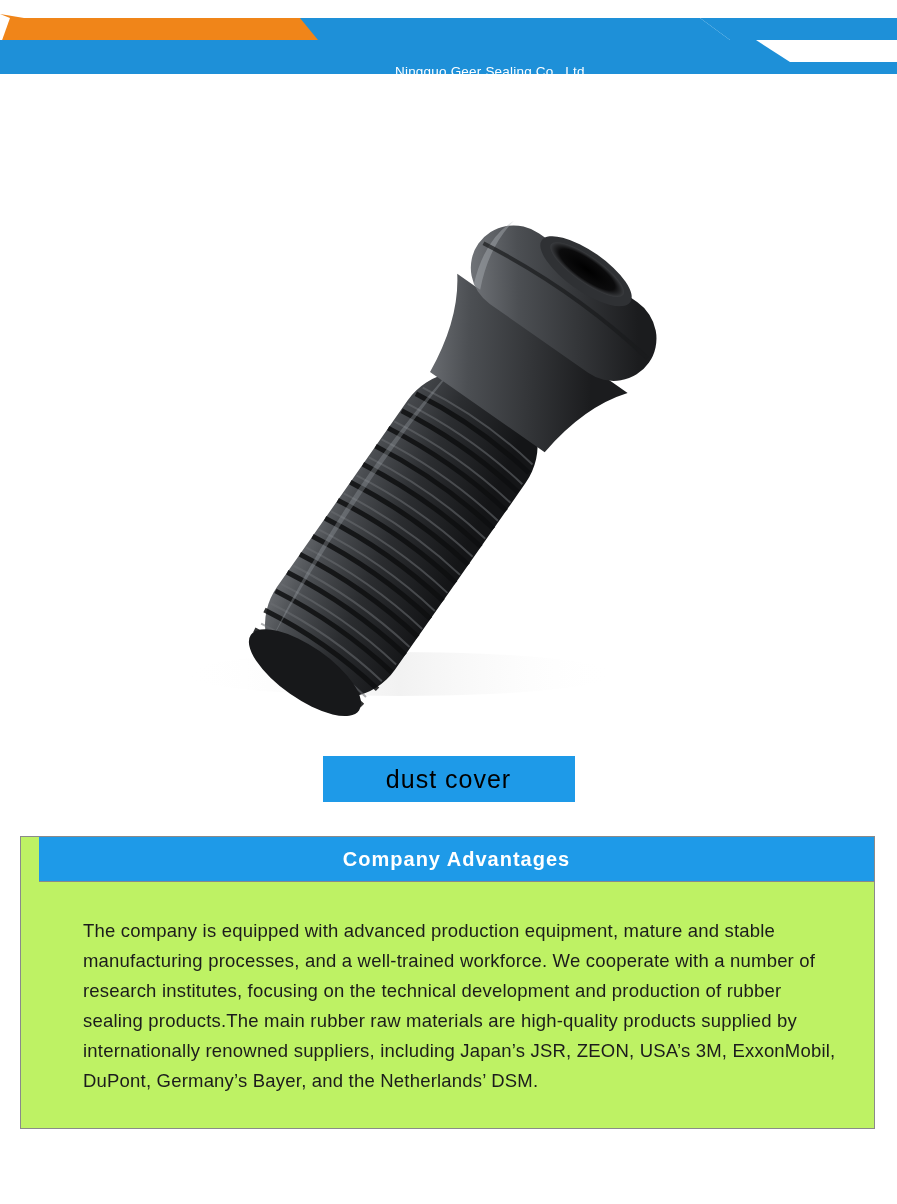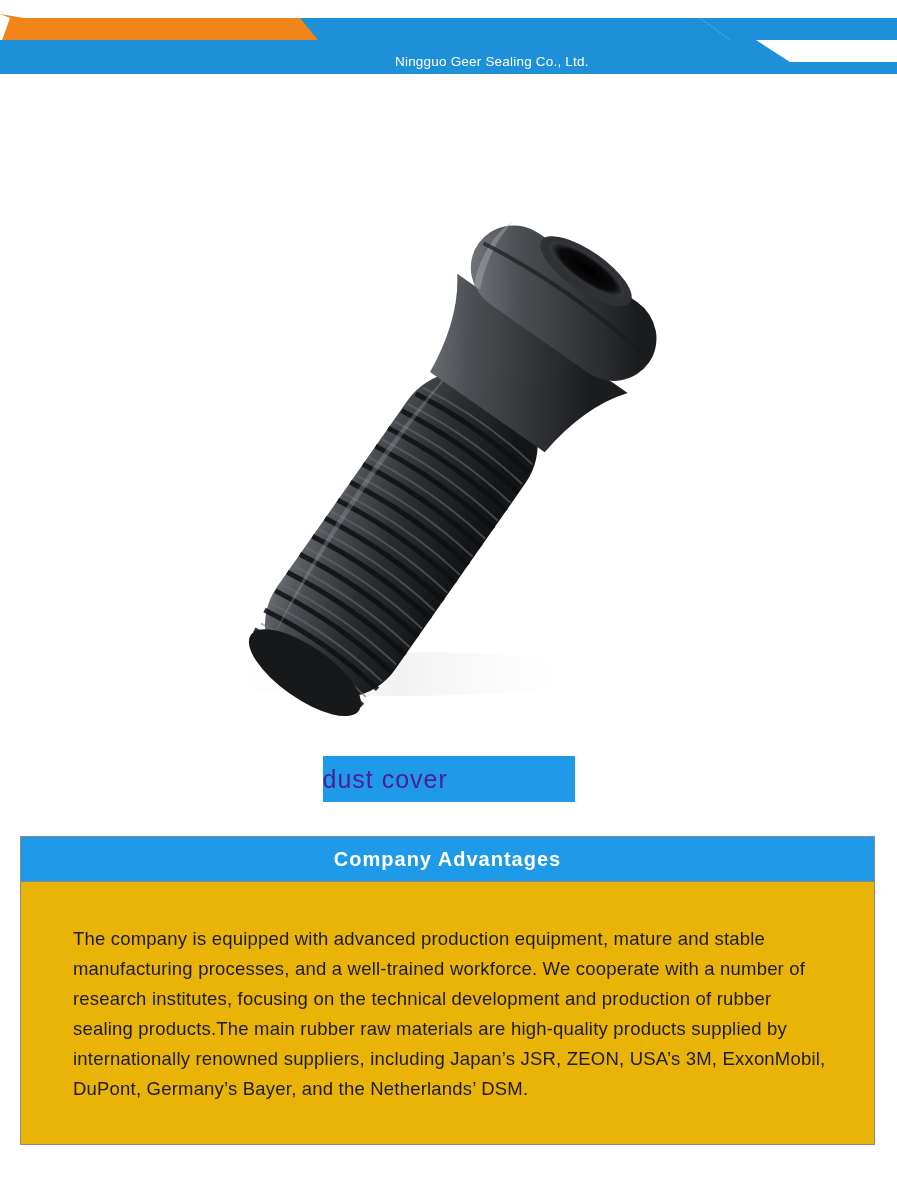--- a/index.html
+++ b/index.html
@@ -35,21 +35,21 @@
     font-size: 25px;
     font-weight: bold;
     color: #ffffff;
     letter-spacing: 0.5px;
     white-space: nowrap;
     z-index: 5;
   }
   .header-sub {
     position: absolute;
     left: 395px;
-    top: 54px;
+    top: 64px;
     font-size: 13.5px;
     color: #ffffff;
     white-space: nowrap;
     letter-spacing: 0.2px;
     z-index: 5;
   }
 
   
   .product-area {
     position: relative;
@@ -69,58 +69,60 @@
   .caption-row {
     width: 897px;
     height: 90px;
     display: flex;
     align-items: center;
     justify-content: center;
     background: #ffffff;
   }
   .caption {
     background: #1e9ae8;
-    color: #4c1d95;
+    color: #000000;
     font-size: 25px;
     letter-spacing: 1px;
     width: 252px;
     height: 46px;
     line-height: 46px;
+    text-align: center;
     white-space: nowrap;
   }
 
   
   .adv-box {
     position: relative;
     margin: 12px 20px 0 20px;
     width: 855px;
     box-sizing: border-box;
     border: 1px solid #8a8a8a;
-    background: #eab308;
+    background: #bef264;
+    padding-left: 18px;
   }
   .adv-header {
     background: #1e9ae8;
     color: #ffffff;
     font-size: 20px;
     font-weight: bold;
     letter-spacing: 1px;
     height: 44px;
     line-height: 44px;
     text-align: center;
     border-bottom: 1px solid #8a8a8a;
   }
   .adv-body {
     padding: 30px 28px 28px 40px;
     font-size: 18.5px;
     line-height: 30px;
     color: #1c1c1c;
     letter-spacing: 0.2px;
   }
   .adv-body p {
-    margin: 12px;
+    margin: 4px;
   }
 </style>
 </head>
 <body>
 
 <div class="header">
   <svg class="header-bg" viewBox="0 0 897 74" preserveAspectRatio="none">
 
     <rect x="0" y="0" width="897" height="74" fill="#ffffff"></rect>
 

